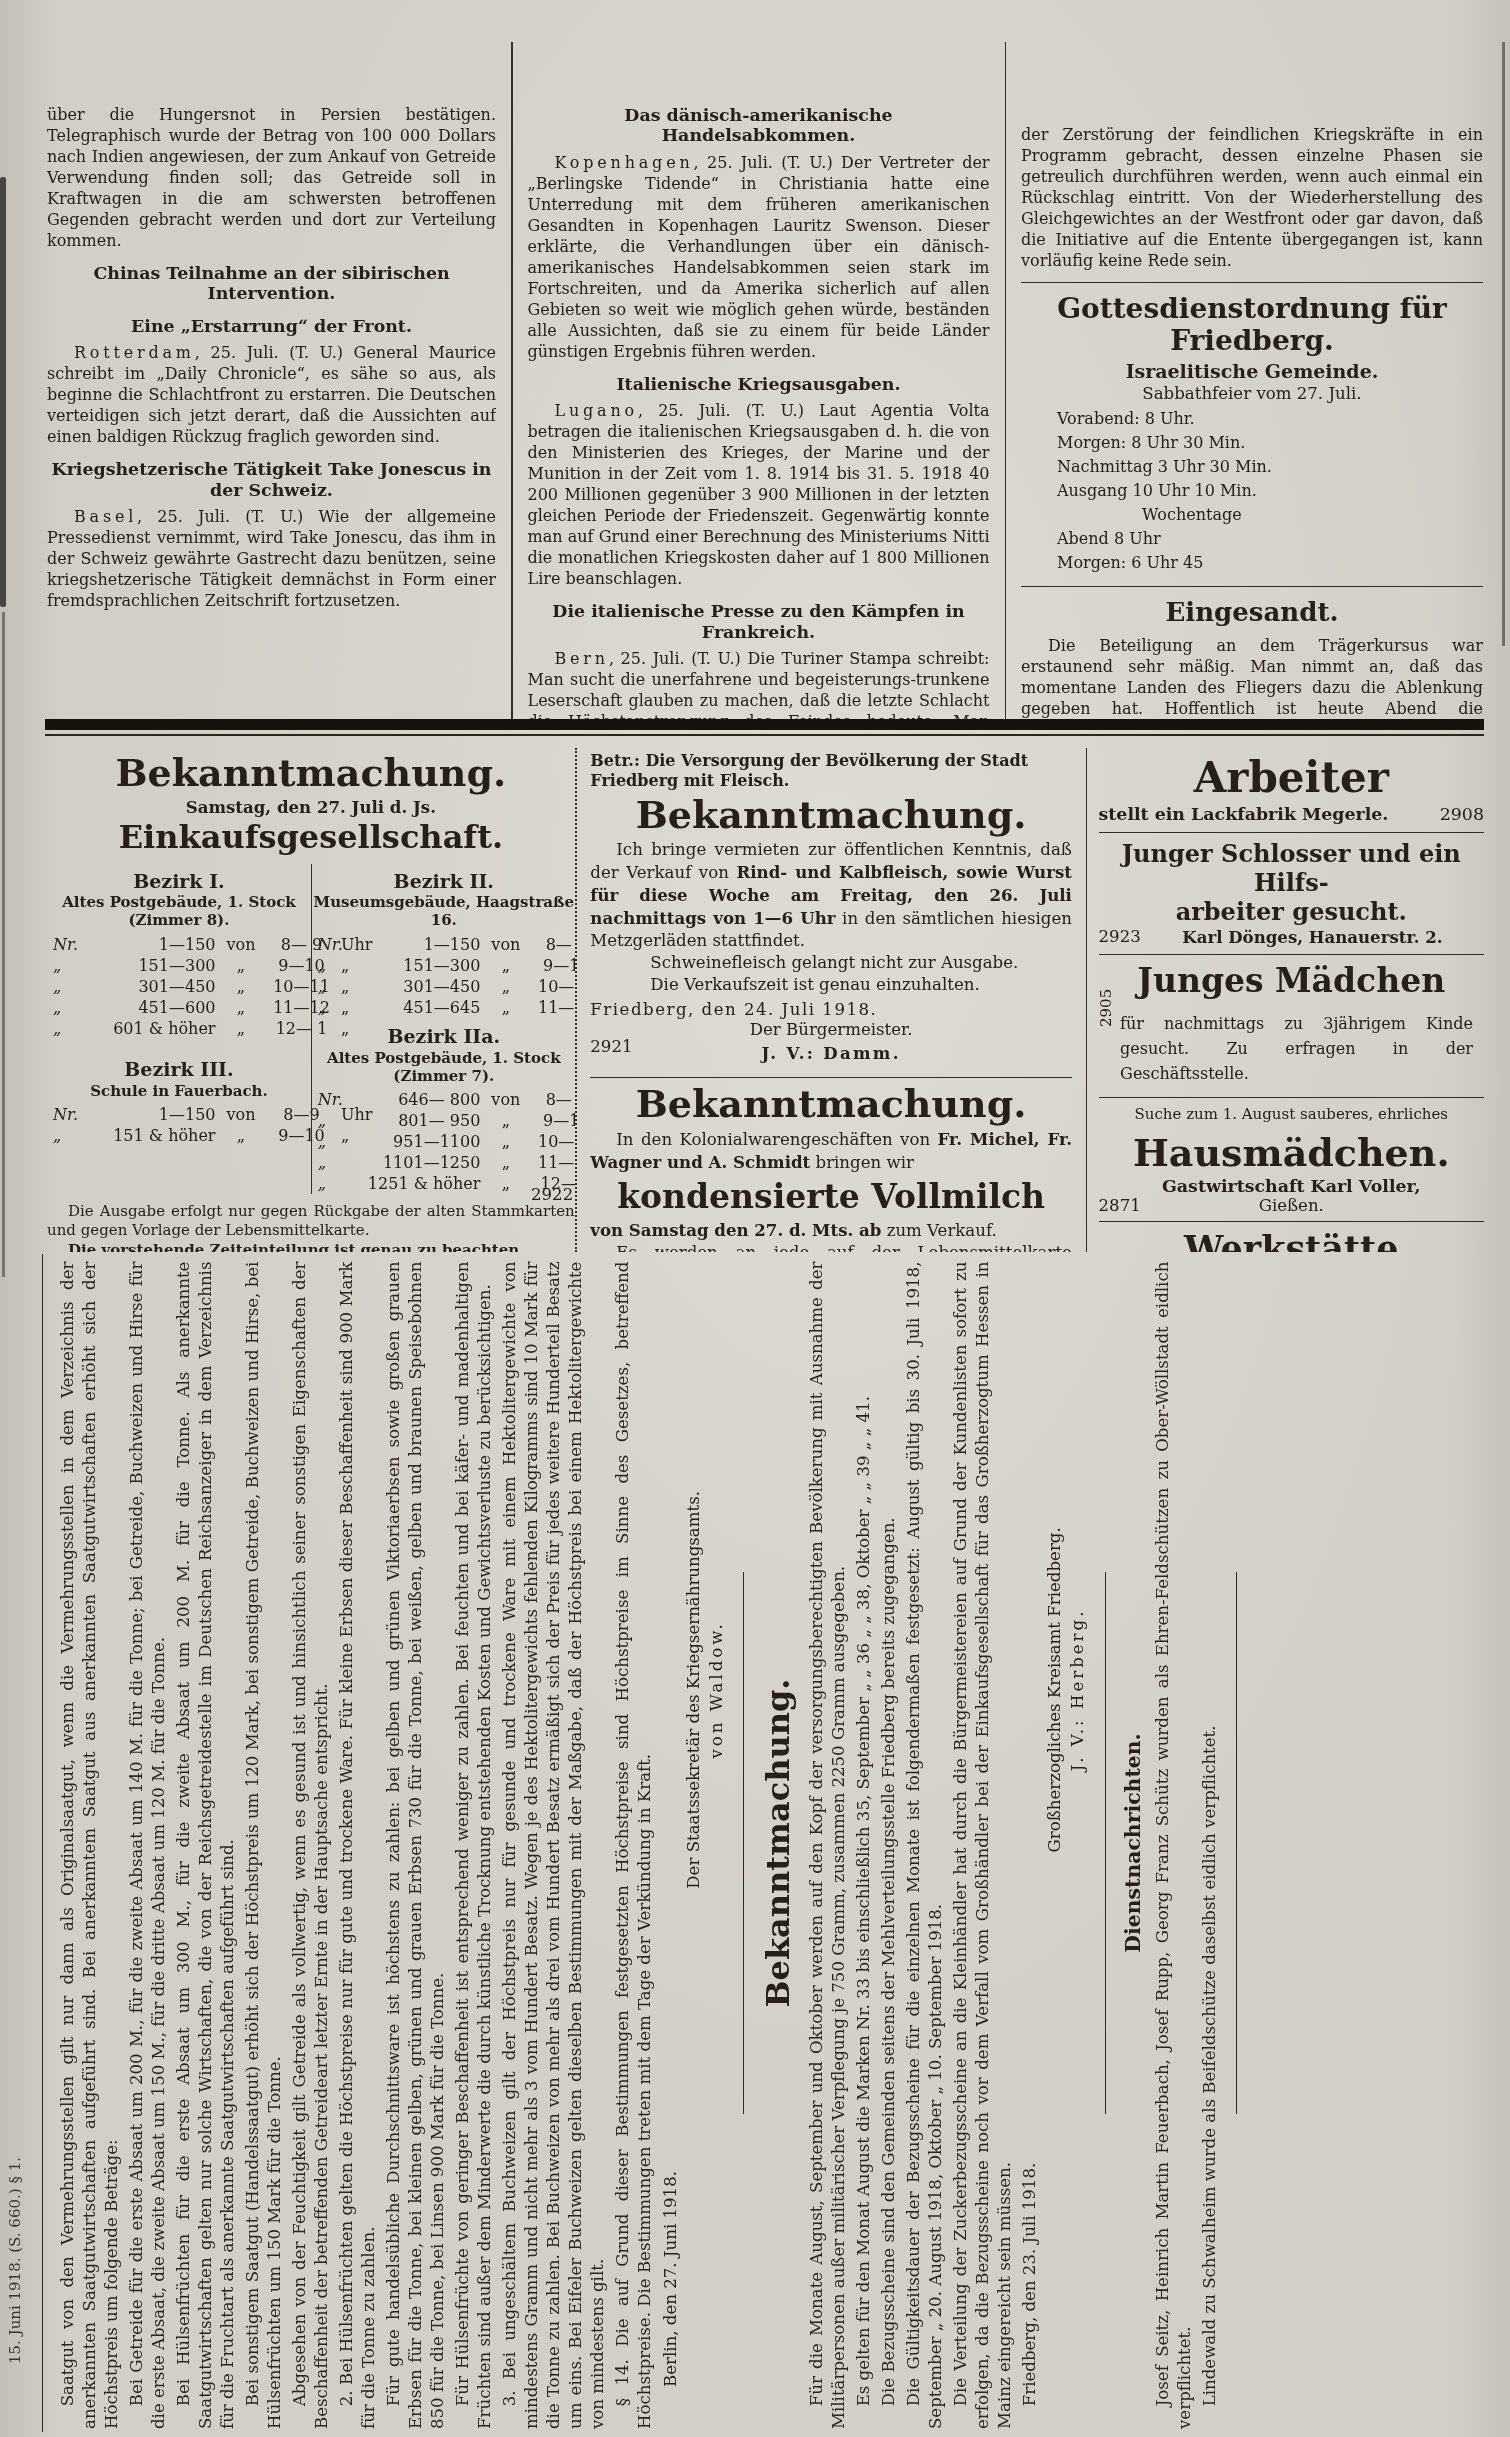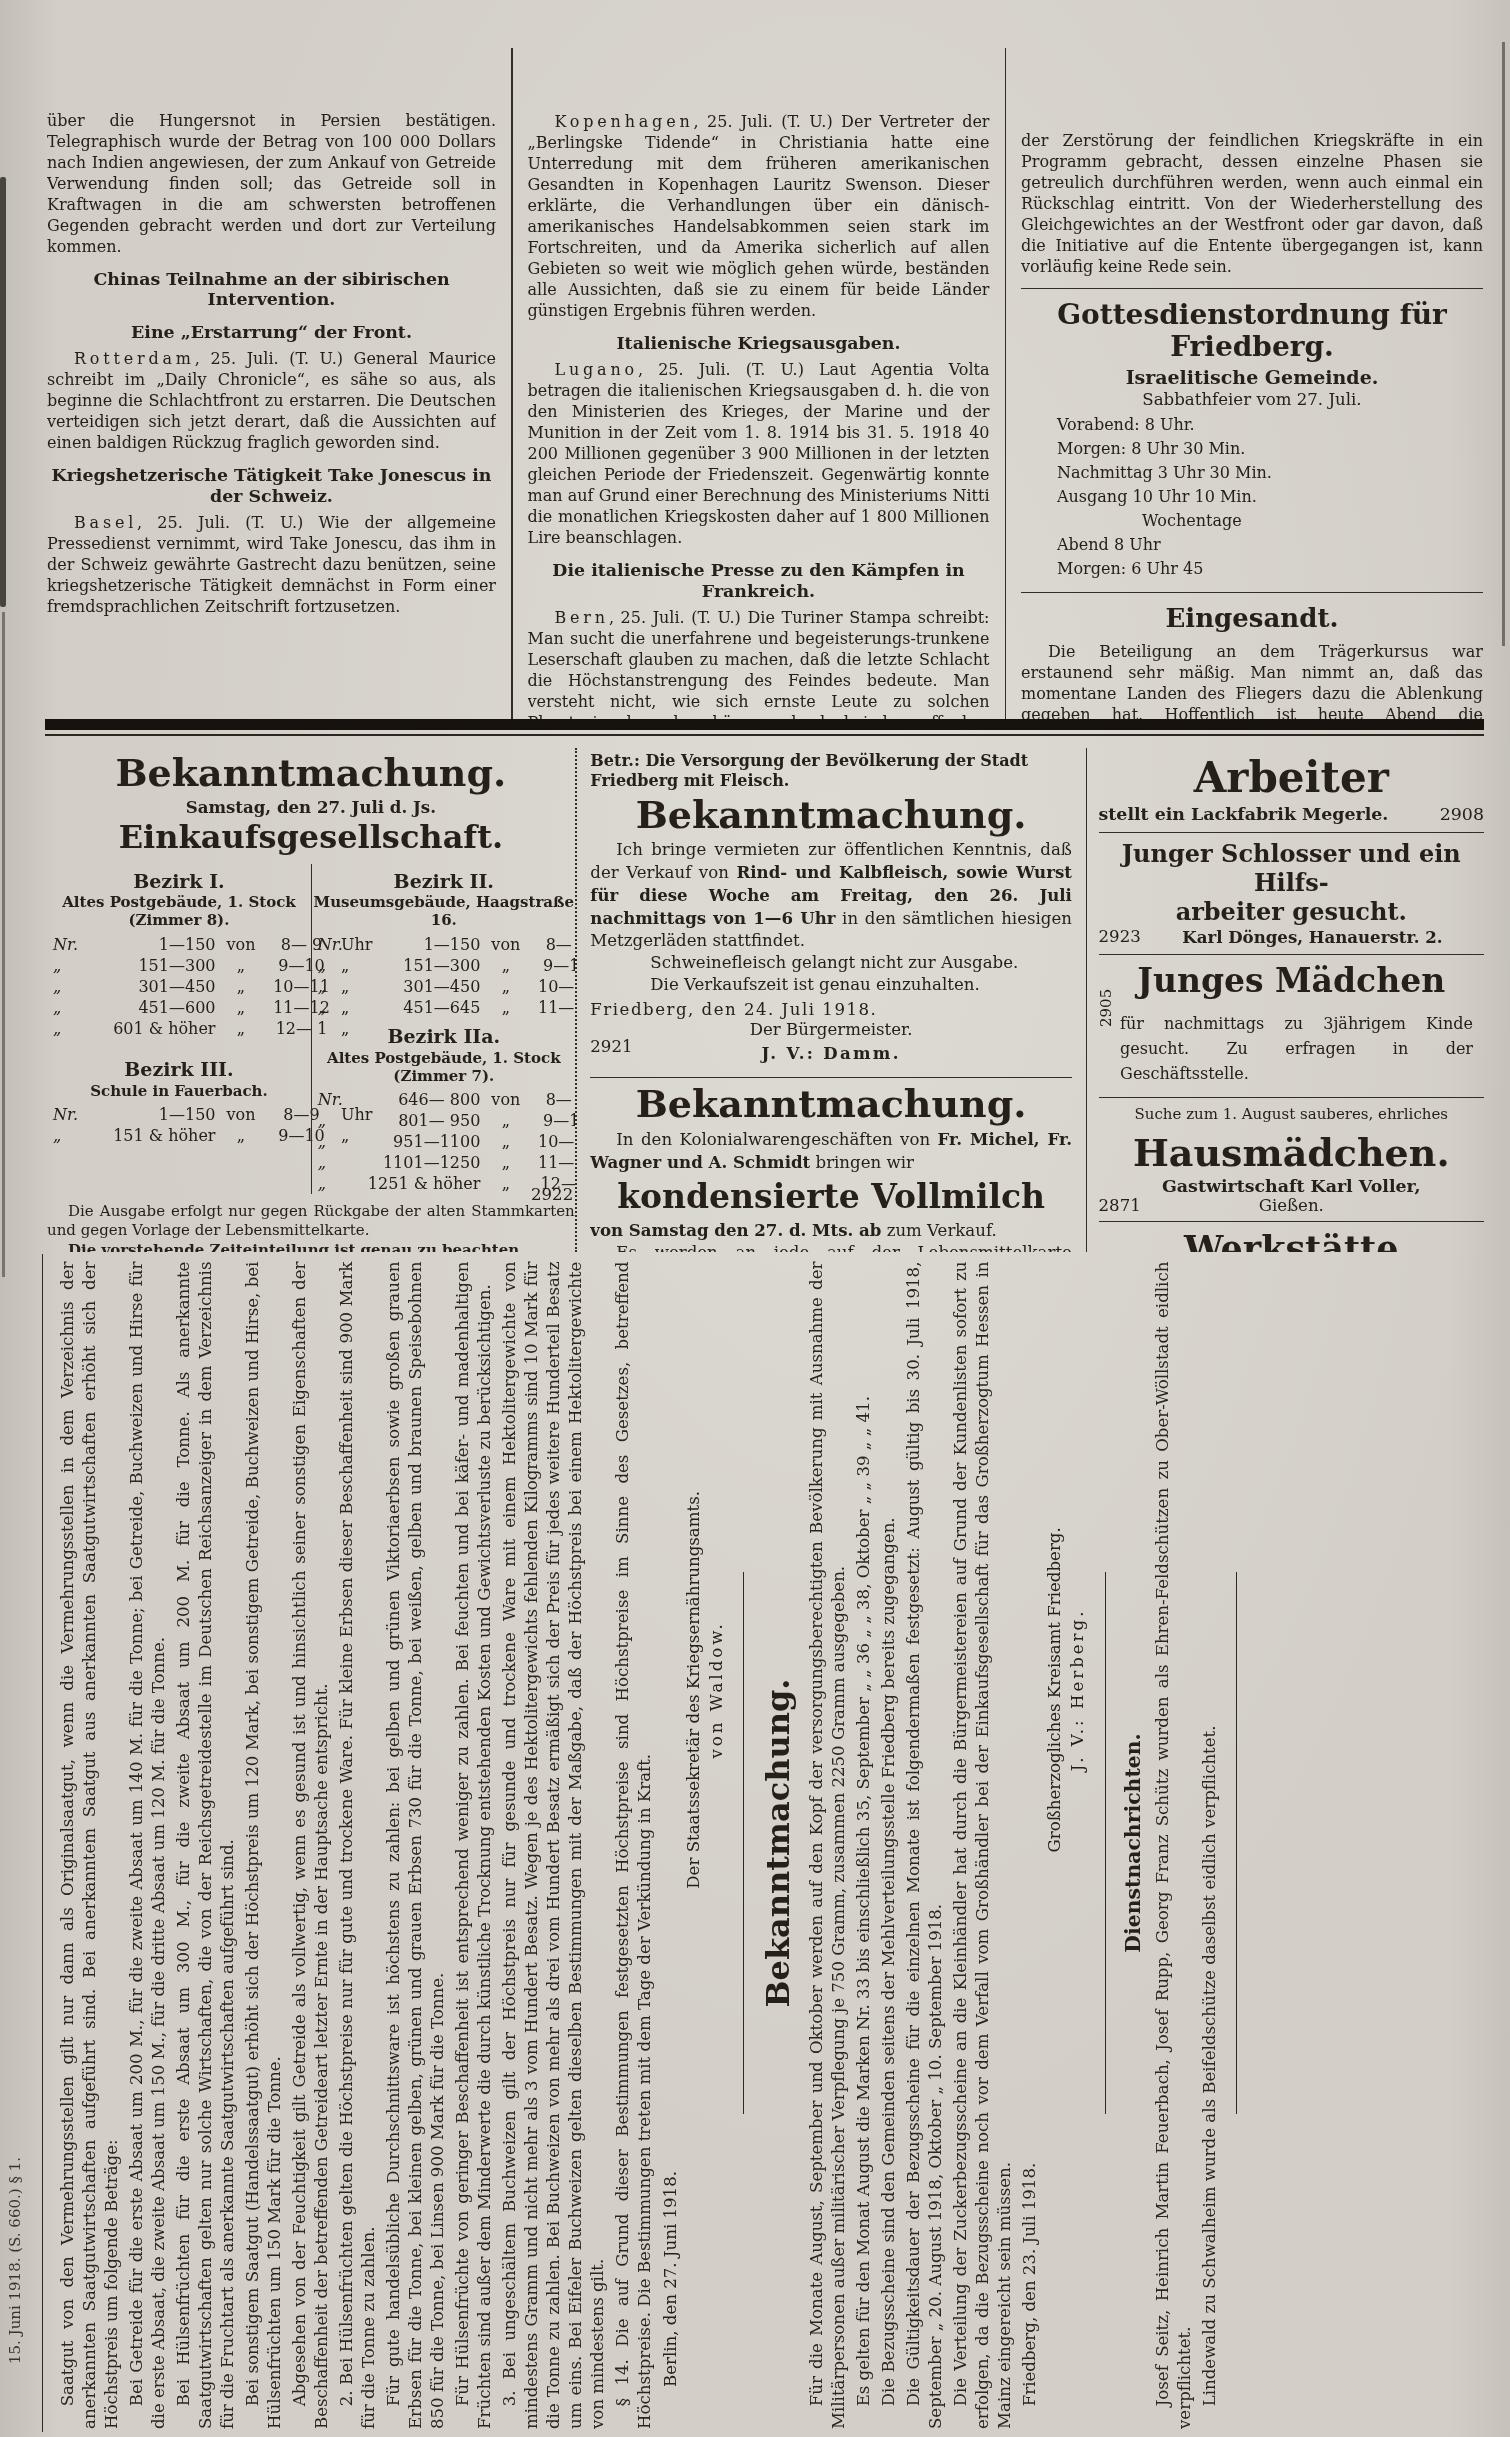--- a/index.html
+++ b/index.html
@@ -6,21 +6,21 @@
   body{width:1510px;height:2438px;background:#a8a49b;font-family:"DejaVu Serif", serif;}
   #page{position:relative;width:1510px;height:2438px;overflow:hidden;
         background:
           radial-gradient(ellipse at 55% 35%, rgba(255,255,255,.25), rgba(0,0,0,0) 60%),
           linear-gradient(90deg, #c3bfb6 0, #d3cfc7 4%, #d3cfc7 96%, #c6c2b9 100%),
           #d2cec6;
         color:#262019;}
   
   .art-strip{position:absolute;background:#1d1914;}
   
-  #top-section{position:absolute;left:47px;top:48px;width:1437px;height:680px;display:flex;overflow:hidden;}
+  #top-section{position:absolute;left:47px;top:42px;width:1437px;height:680px;display:flex;overflow:hidden;}
   .vrule{width:1.5px;background:#332d26;margin:0 15px;}
   .tcol{overflow:hidden;}
   .tcol p{margin:0;text-align:justify;font-size:16px;line-height:21px;}
   .dateline{text-indent:27px;}
   .sp{letter-spacing:3.8px;}
   .art-head{font-size:17.4px;font-weight:bold;text-align:center;margin:12px 0 6px;line-height:20.4px;}
   #col1{width:449px;padding-top:62px;}
   #col2{width:462px;padding-top:63px;}
   #col3{width:462px;padding-top:82px;}
   hr.full{border:none;border-top:1.5px solid #332d26;margin:10.6px 0;}
@@ -108,20 +108,21 @@
       <div class="art-head">Eine „Erstarrung“ der Front.</div>
       <p class="dateline"><span class="sp">Rotterdam</span><span>, 25. Juli. (T. U.) General Maurice schreibt im „Daily Chronicle“, es sähe so aus, als beginne die Schlachtfront zu erstarren. Die Deutschen verteidigen sich jetzt derart, daß die Aussichten auf einen baldigen Rückzug fraglich geworden sind.</span></p>
       <div class="art-head">Kriegshetzerische Tätigkeit Take Jonescus in der Schweiz.</div>
       <p class="dateline"><span class="sp">Basel</span><span>, 25. Juli. (T. U.) Wie der allgemeine Pressedienst vernimmt, wird Take Jonescu, das ihm in der Schweiz gewährte Gastrecht dazu benützen, seine kriegshetzerische Tätigkeit demnächst in Form einer fremdsprachlichen Zeitschrift fortzusetzen.</span></p>
 
     </div>
 
     <div class="vrule"></div>
 
     <div id="col2" class="tcol">
+      <div class="art-head" style="margin-top:0;">Das dänisch-amerikanische Handelsabkommen.</div>
       <p class="dateline"><span class="sp">Kopenhagen</span><span>, 25. Juli. (T. U.) Der Vertreter der „Berlingske Tidende“ in Christiania hatte eine Unterredung mit dem früheren amerikanischen Gesandten in Kopenhagen Lauritz Swenson. Dieser erklärte, die Verhandlungen über ein dänisch-amerikanisches Handelsabkommen seien stark im Fortschreiten, und da Amerika sicherlich auf allen Gebieten so weit wie möglich gehen würde, beständen alle Aussichten, daß sie zu einem für beide Länder günstigen Ergebnis führen werden.</span></p>
       <div class="art-head">Italienische Kriegsausgaben.</div>
       <p class="dateline"><span class="sp">Lugano</span><span>, 25. Juli. (T. U.) Laut Agentia Volta betragen die italienischen Kriegsausgaben d. h. die von den Ministerien des Krieges, der Marine und der Munition in der Zeit vom 1. 8. 1914 bis 31. 5. 1918 40 200 Millionen gegenüber 3 900 Millionen in der letzten gleichen Periode der Friedenszeit. Gegenwärtig konnte man auf Grund einer Berechnung des Ministeriums Nitti die monatlichen Kriegskosten daher auf 1 800 Millionen Lire beanschlagen.</span></p>
       <div class="art-head">Die italienische Presse zu den Kämpfen in Frankreich.</div>
       <p class="dateline"><span class="sp">Bern</span><span>, 25. Juli. (T. U.) Die Turiner Stampa schreibt: Man sucht die unerfahrene und begeisterungs-trunkene Leserschaft glauben zu machen, daß die letzte Schlacht die Höchstanstrengung des Feindes bedeute. Man versteht nicht, wie sich ernste Leute zu solchen Phantasien hergeben können, da doch jedem offenbar sein muß, daß auch der vierten Offensive des Feindes, die 5. und 6. folgen kann und wird. Von den Amerikanern ist sogar nach dem Zeugnis Clemenceaus erst in vielen Monaten eine fühlbare Mitwirkung zu erwarten. In diesem Augenblick von einem Siege des Verbandes zu reden, bedeutet daher eine verhängnisvolle Verkennung der wahren Situation. Die Deutschen haben ihre Pläne</span></p>
     </div>
 
     <div class="vrule"></div>
 
     <div id="col3" class="tcol">

